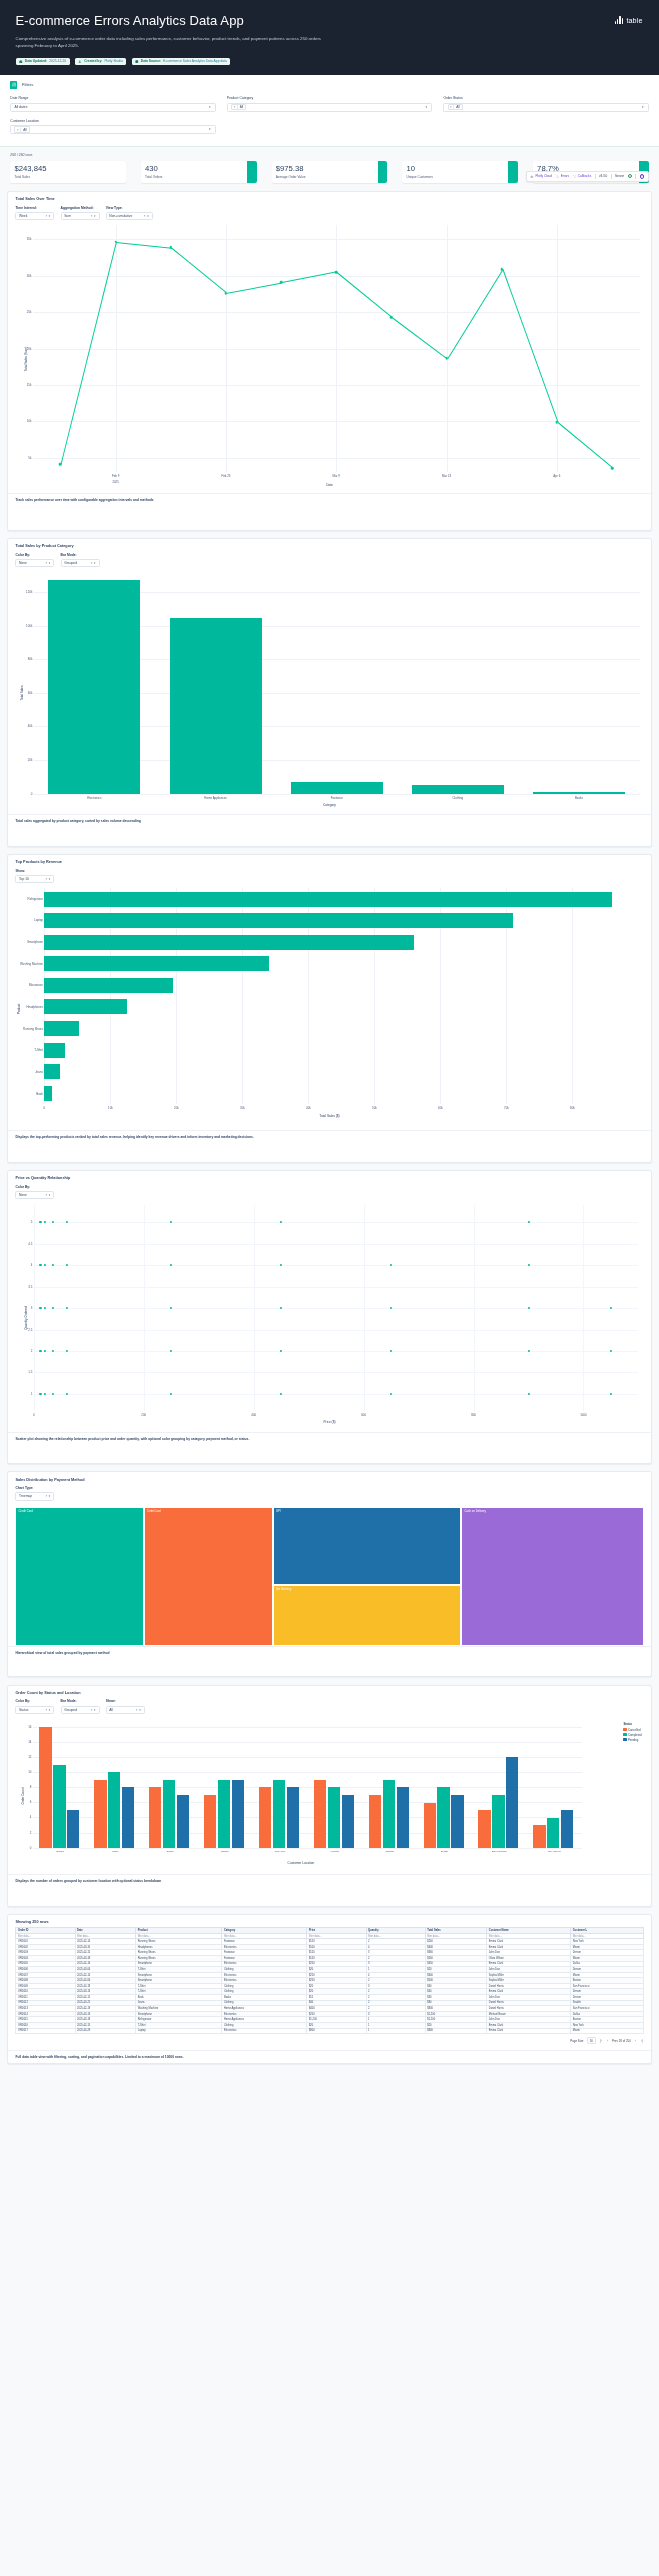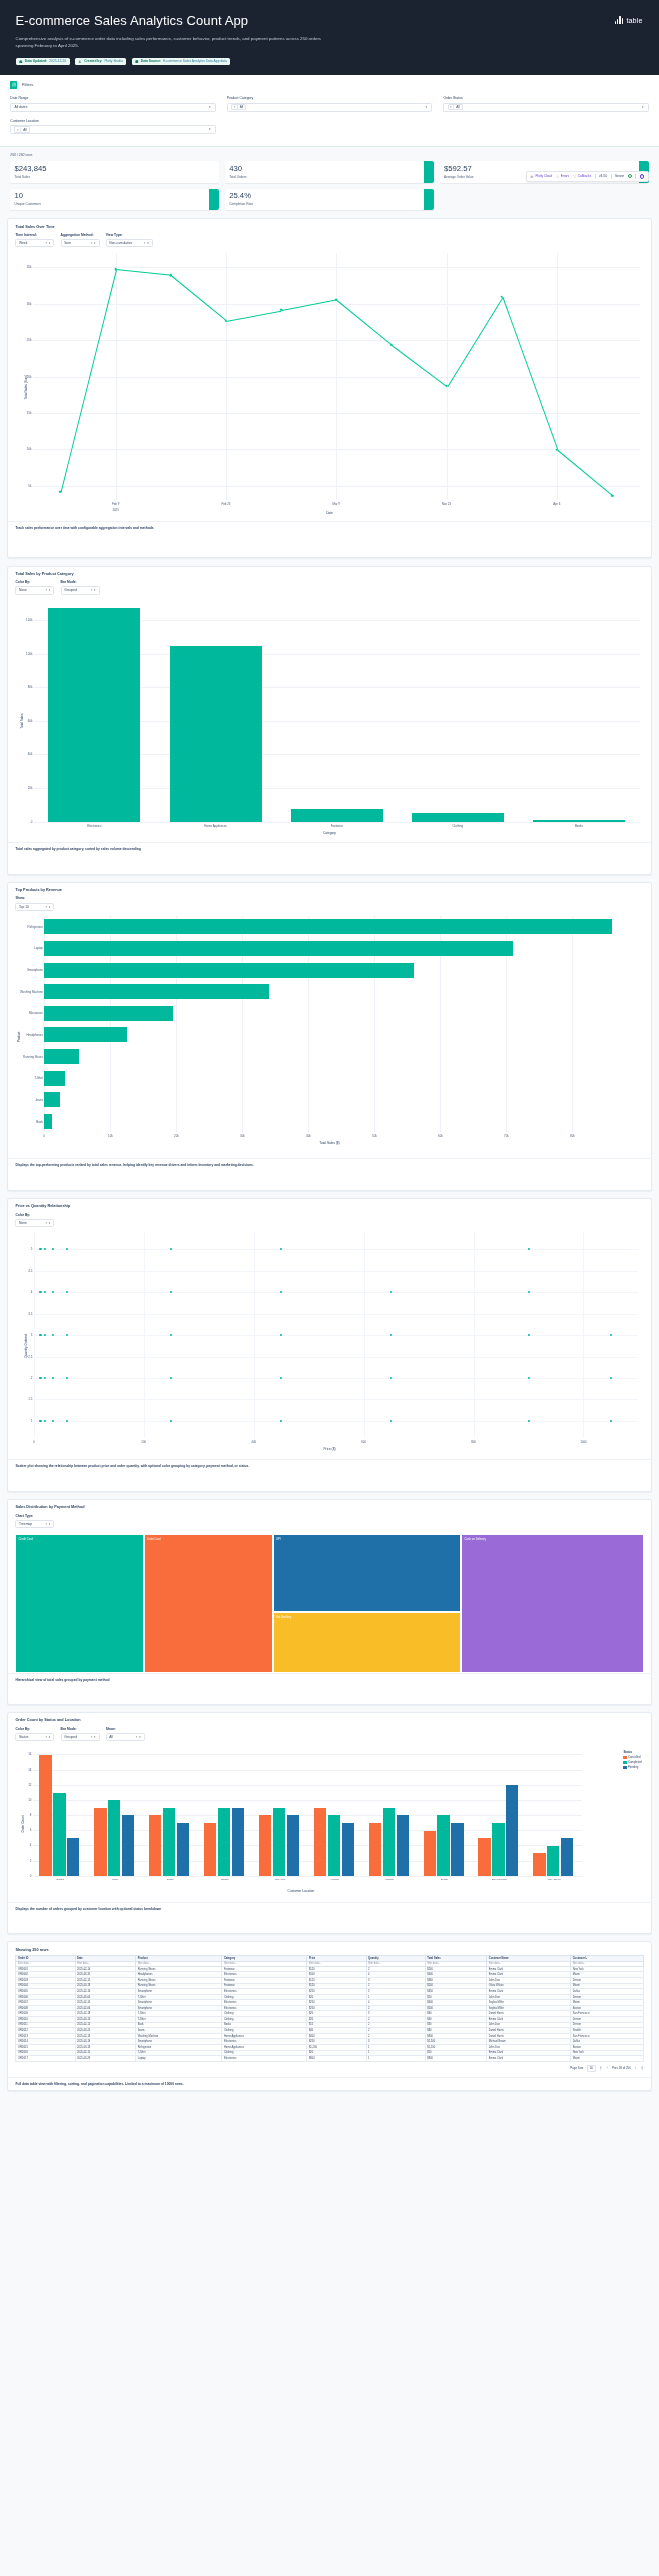--- a/index.html
+++ b/index.html
@@ -49,21 +49,21 @@
   .chip {
     display:inline-flex; align-items:center; border:0.5px solid #dfe3eb; border-radius:1px;
     font-size:3.1px; height:6.7px; overflow:hidden; background:#fff;
   }
   .chip .x { padding:0 1.5px; color:#5a6a82; border-right:0.5px solid #e6e9f0; font-size:2.8px;}
   .chip .t { padding:0 2.1px; color:#3b4a60; }
 
   
   .kpi-wrap { background:#f7f9fb; padding:6.2px 10.3px 8.2px 10.3px; position:relative;}
   .rows-note { font-size:3.4px; color:#4a5a74; font-style:italic; margin-bottom:4.1px;}
-  .kpi-row { display:grid; grid-template-columns:repeat(3,1fr); gap:6px; }
+  .kpi-row { display:grid; grid-template-columns:repeat(5,1fr); gap:15px; }
   .kpi {
     background:#fff; border-radius:2.1px; height:21.6px; position:relative; overflow:hidden;
     box-shadow:0 0.5px 1px rgba(20,30,50,.07); padding:3.1px 4.1px; display:flex; flex-direction:column; justify-content:center;
   }
   .kpi .accent { position:absolute; right:0; top:0; bottom:0; width:9.8px; background:#00b89c; }
   .kpi .v { font-size:7.7px; color:#2a3f5f; line-height:1; font-weight:400;}
   .kpi .l { font-size:3.2px; color:#4a5a74; margin-top:2.6px; }
   .kpi:first-child .accent { display:none; }
 
   
@@ -127,21 +127,21 @@
   
   .legend { position:absolute; right:2.1px; top:3.1px; font-size:2.8px; color:#2a3f5f; }
   .legend .lt { font-weight:700; margin-bottom:1.5px; }
   .legend .li { display:flex; align-items:center; gap:1.5px; margin-bottom:1px;}
   .legend .sw { width:3.1px; height:3.1px; border-radius:0.5px; display:block;}
 </style>
 </head>
 <body>
 
 <div class="hero">
-  <h1>E-commerce Sales Analytics Count App</h1>
+  <h1>E-commerce Errors Analytics Data App</h1>
   <div class="brand">
     <span class="bars">
         <i></i>
         <i></i>
         <i></i>
         <i></i>
       </span>
     <span>table</span>
   </div>
   <p>Comprehensive analysis of e-commerce order data including sales performance, customer behavior, product trends, and payment patterns across 250 orders spanning February to April 2025.</p>
@@ -270,31 +270,31 @@
         <span class="v">$243,845</span>
         <span class="l">Total Sales</span>
       </div>
     <div class="kpi">
         <span class="accent"></span>
         <span class="v">430</span>
         <span class="l">Total Orders</span>
       </div>
     <div class="kpi">
         <span class="accent"></span>
-        <span class="v">$592.57</span>
+        <span class="v">$975.38</span>
         <span class="l">Average Order Value</span>
       </div>
     <div class="kpi">
         <span class="accent"></span>
         <span class="v">10</span>
         <span class="l">Unique Customers</span>
       </div>
     <div class="kpi">
         <span class="accent"></span>
-        <span class="v">25.4%</span>
+        <span class="v">78.7%</span>
         <span class="l">Completion Rate</span>
       </div>
   </div>
 </div>
 
 <div class="card" style="height:340px">
   <h3>Total Sales Over Time</h3>
   <div class="ctl-row">
     <div class="ctl">
       <div class="cl">Time Interval:</div>

